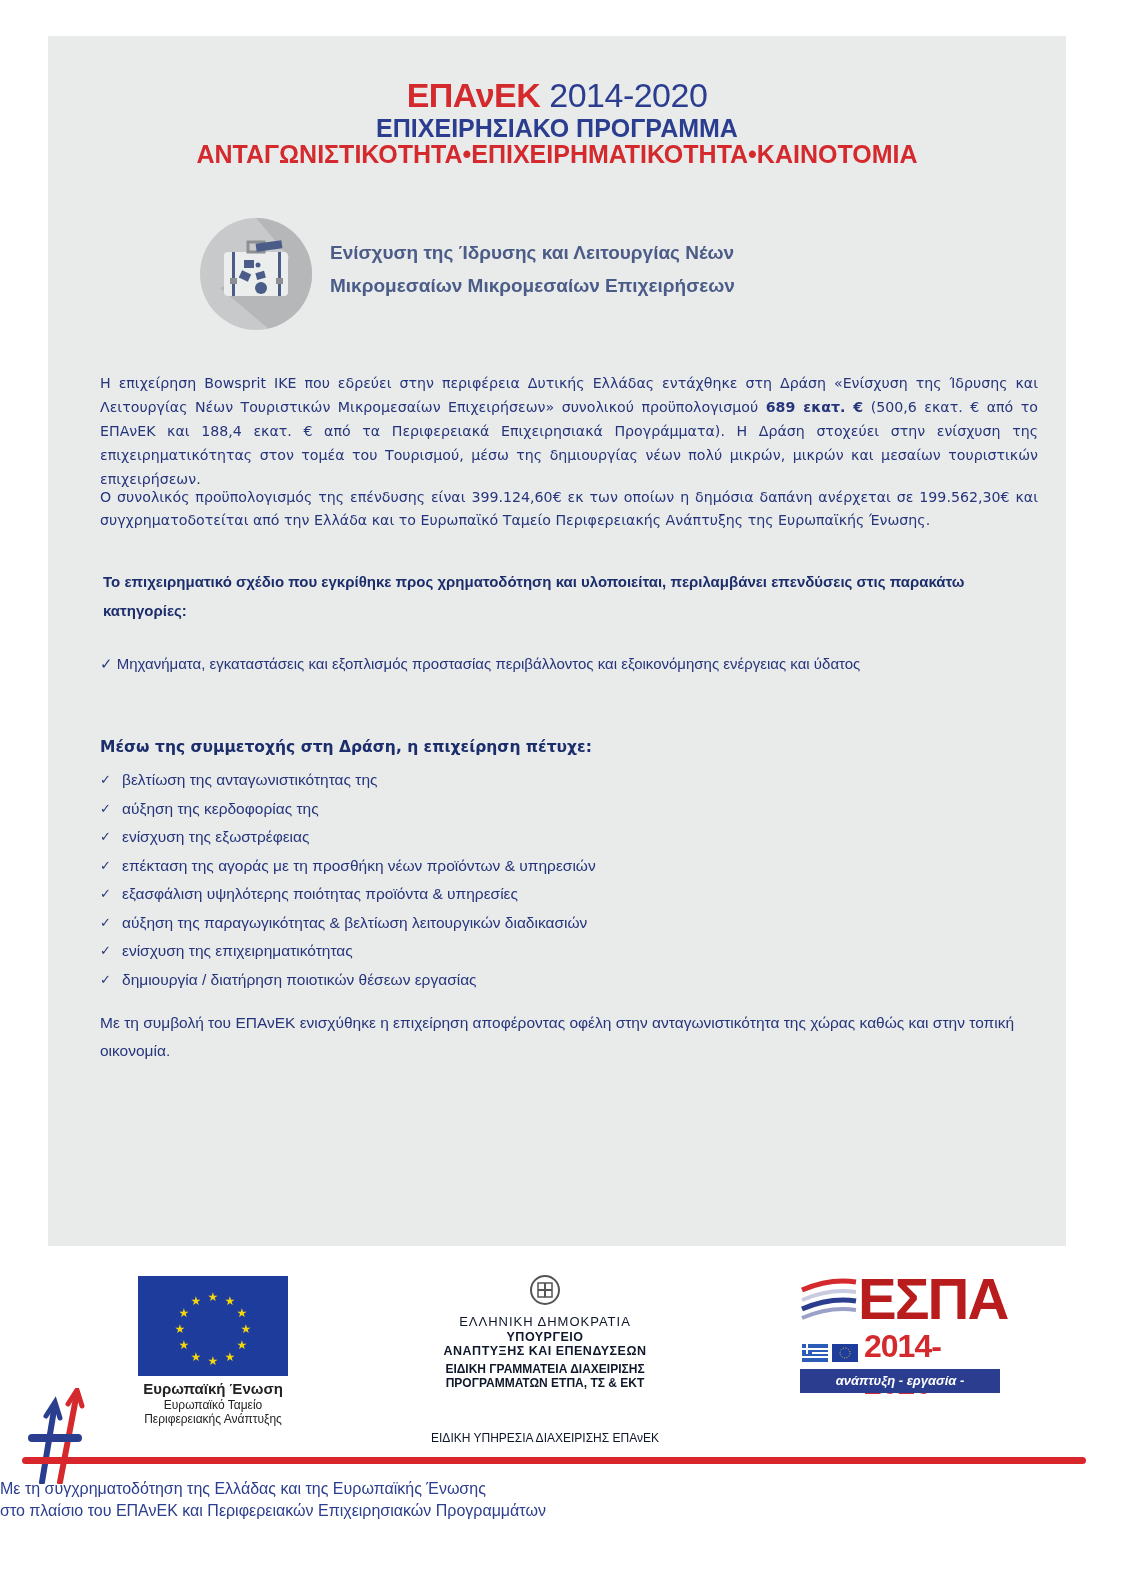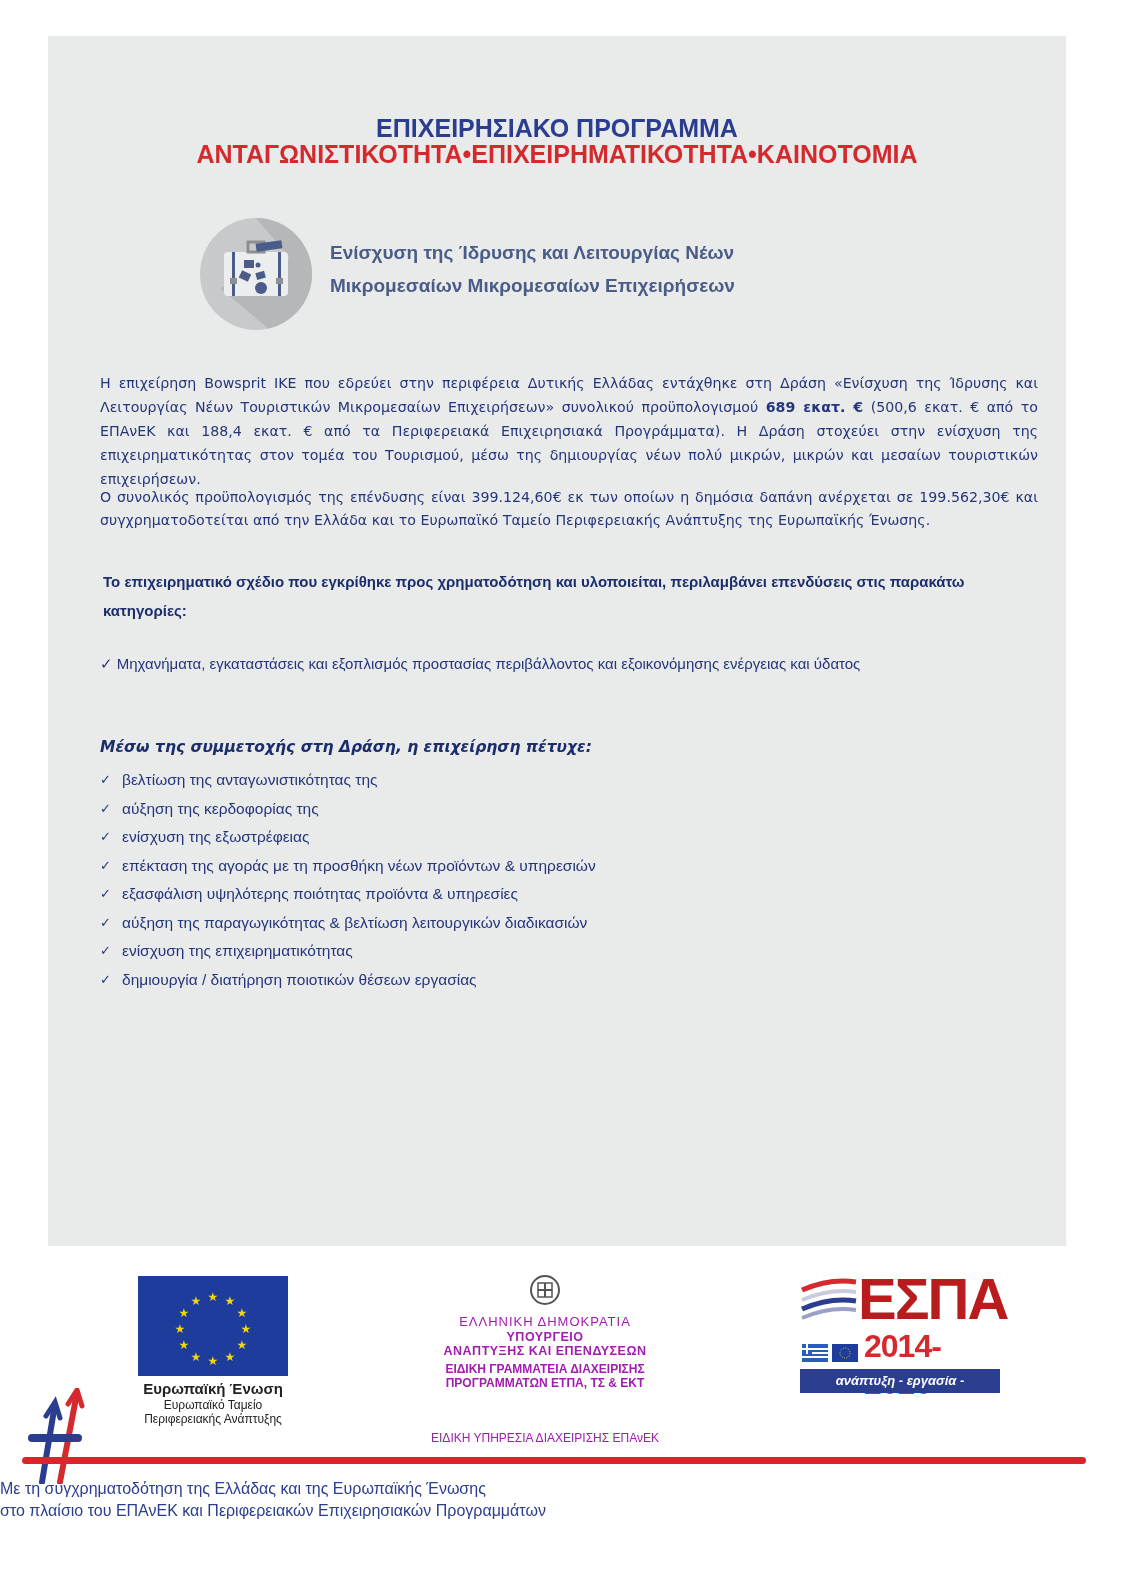--- a/index.html
+++ b/index.html
@@ -22,52 +22,56 @@
     position: absolute; left: 152px; top: 182px; width: 112px; height: 112px; border-radius: 50%;
     background: #c8c9ca; overflow: hidden;
   }
   .title-block { position: absolute; left: 282px; top: 200px; color: #4a5c87; font-size: 19px; line-height: 33px; font-weight: bold; font-family: "Liberation Sans", sans-serif; }
 
   .body { position: absolute; left: 52px; width: 938px; color: #26357b; font-family: "DejaVu Sans", sans-serif; }
   .p1 { top: 335px; font-size: 14.2px; line-height: 24px; text-align: justify; }
   .p2 { top: 450px; font-size: 14.2px; line-height: 23px; text-align: justify; }
   .p3 { top: 531px; font-size: 15px; line-height: 29px; font-weight: bold; color: #1c2d6b; font-family: "Liberation Sans", sans-serif; padding-left: 3px; }
   .p4 { top: 619px; font-size: 15px; font-family: "Liberation Sans", sans-serif; }
-  .p5 { top: 702px; font-size: 15.5px; font-weight: bold; color: #1c2d6b; font-family: "DejaVu Sans", sans-serif; font-style: italic; }
+  .p5 { top: 702px; font-size: 15.5px; font-weight: bold; color: #1c2d6b; font-family: "DejaVu Sans", sans-serif; }
   .list { top: 730px; font-size: 15.5px; line-height: 28.5px; margin: 0; padding: 0; list-style: none; font-family: "Liberation Sans", sans-serif; }
   .list li { padding-left: 22px; position: relative; }
   .list li .chk { position: absolute; left: 0; font-size: 13px; }
   .p6 { top: 973px; font-size: 15.5px; line-height: 28px; font-family: "Liberation Sans", sans-serif; }
 
   .logo-eu { position: absolute; left: 138px; top: 1276px; width: 150px; height: 100px; background: #1d3c9c; }
   .eu-cap { position: absolute; left: 118px; width: 190px; text-align: center; color: #222; font-family: "Liberation Sans", sans-serif; }
   .eu-cap1 { top: 1380px; font-size: 15px; font-weight: bold; }
   .eu-cap2 { top: 1398px; font-size: 12px; line-height: 14px; }
 
-  .gr { position: absolute; left: 410px; width: 270px; text-align: center; color: #a21caf; font-family: "Liberation Sans", sans-serif; }
+  .gr { position: absolute; left: 410px; width: 270px; text-align: center; color: #0f172a; font-family: "Liberation Sans", sans-serif; }
   .gr-emb { position: absolute; left: 530px; top: 1275px; width: 30px; height: 30px; border: 2px solid #555; border-radius: 50%; box-sizing: border-box; }
   .gr1 { top: 1314px; font-size: 13px; letter-spacing: 1px; }
   .gr2 { top: 1330px; font-size: 12.5px; font-weight: bold; letter-spacing: 0.5px; line-height: 14px; }
   .gr3 { top: 1362px; font-size: 12px; font-weight: bold; line-height: 14px; }
   .gr4 { top: 1431px; font-size: 12px; }
 
   .espa { position: absolute; left: 800px; top: 1268px; width: 200px; height: 130px; }
   .espa-word { position: absolute; left: 58px; top: 0; font-size: 58px; font-weight: bold; color: #b91c1c; font-family: "Liberation Sans", sans-serif; letter-spacing: -2px; line-height: 62px; }
   .espa-years { position: absolute; left: 64px; top: 60px; font-size: 32px; font-weight: bold; color: #d42a2e; font-family: "Liberation Sans", sans-serif; letter-spacing: -1px; }
   .espa-tag { position: absolute; left: 0; top: 101px; width: 200px; height: 24px; background: #2b3d8f; color: #fff; text-align: center; font-size: 13px; font-weight: bold; font-family: "Liberation Sans", sans-serif; line-height: 24px; font-style: italic; }
 
   .redline { position: absolute; left: 22px; top: 1457px; width: 1064px; height: 7px; background: #d9262c; border-radius: 4px; }
   .footer { position: absolute; left: 0; right: 0; text-align: left; color: #2b3d8f; font-size: 16px; line-height: 22px; font-family: "Liberation Sans", sans-serif; }
   .footer1 { top: 1478px; }
   .footer2 { top: 1500px; }
 </style>
 </head>
 <body>
 
 <div class="panel">
+  <div class="hdr hdr1">
+    <span class="red">ΕΠΑνΕΚ</span>
+    <span class="blue">2014-2020</span>
+  </div>
   <div class="hdr hdr2">ΕΠΙΧΕΙΡΗΣΙΑΚΟ ΠΡΟΓΡΑΜΜΑ</div>
   <div class="hdr hdr3">ΑΝΤΑΓΩΝΙΣΤΙΚΟΤΗΤΑ•ΕΠΙΧΕΙΡΗΜΑΤΙΚΟΤΗΤΑ•ΚΑΙΝΟΤΟΜΙΑ</div>
 
   <div class="icon-circle">
     <svg width="112" height="112" viewBox="0 0 112 112">
       <polygon points="56,0 112,0 112,112 70,112 20,70 90,40" fill="#b6b7b8"></polygon>
       <rect x="24" y="34" width="64" height="44" rx="4" fill="#eceeee"></rect>
       <rect x="48" y="24" width="16" height="10" fill="none" stroke="#8c8f93" stroke-width="3"></rect>
       <rect x="56" y="24" width="26" height="8" fill="#4a5c87" transform="rotate(-8 69 28)"></rect>
       <rect x="32" y="34" width="3" height="44" fill="#4a5c87"></rect>
@@ -100,20 +104,21 @@
     <li><span class="chk">✓</span><span>βελτίωση της ανταγωνιστικότητας  της</span></li>
     <li><span class="chk">✓</span><span>αύξηση της κερδοφορίας της</span></li>
     <li><span class="chk">✓</span><span>ενίσχυση της εξωστρέφειας</span></li>
     <li><span class="chk">✓</span><span>επέκταση της αγοράς με τη προσθήκη νέων προϊόντων &amp; υπηρεσιών</span></li>
     <li><span class="chk">✓</span><span>εξασφάλιση υψηλότερης ποιότητας προϊόντα &amp; υπηρεσίες</span></li>
     <li><span class="chk">✓</span><span>αύξηση της παραγωγικότητας &amp; βελτίωση λειτουργικών διαδικασιών</span></li>
     <li><span class="chk">✓</span><span>ενίσχυση της επιχειρηματικότητας</span></li>
     <li><span class="chk">✓</span><span>δημιουργία / διατήρηση ποιοτικών θέσεων εργασίας</span></li>
   </ul>
 
+  <div class="body p6">Με τη συμβολή του ΕΠΑνΕΚ ενισχύθηκε η επιχείρηση αποφέροντας οφέλη στην  ανταγωνιστικότητα  της χώρας καθώς και στην  τοπική οικονομία.</div>
 </div>
 
 <div class="logo-eu">
   <svg width="150" height="100" viewBox="0 0 150 100">
     <g fill="#f5d60b" font-size="12" text-anchor="middle" font-family="DejaVu Sans, sans-serif">
       <text x="75" y="25">★</text>
         <text x="92" y="29">★</text>
         <text x="104" y="41">★</text>
       <text x="108" y="57">★</text>
         <text x="104" y="73">★</text>

